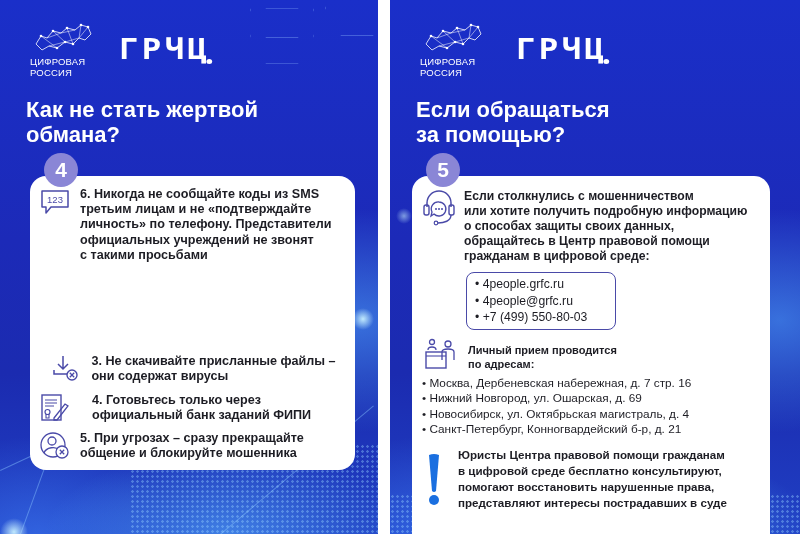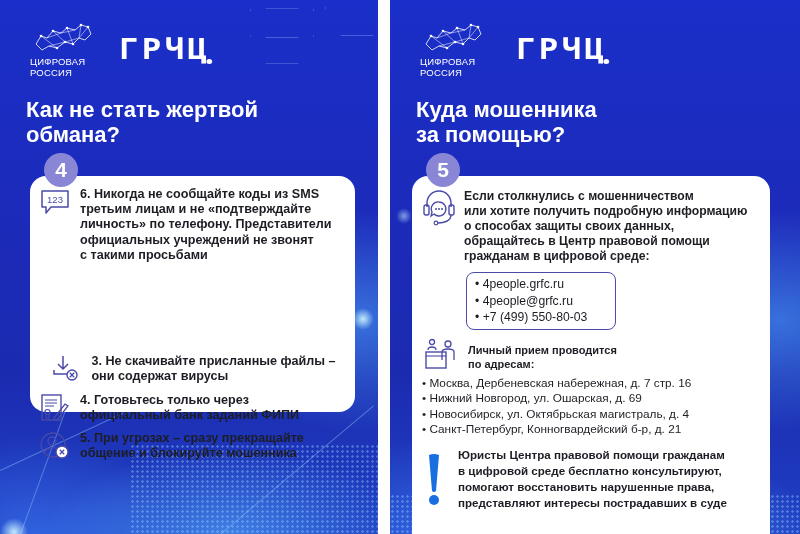--- a/index.html
+++ b/index.html
@@ -35,21 +35,21 @@
   .logo-grfc { position: absolute; top: 36px; color: #fff; font-family: "DejaVu Sans Mono", monospace;
                font-weight: bold; font-size: 28px; letter-spacing: 3px; line-height: 28px; transform: scaleX(1.15); transform-origin: left center; }
   .logo-grfc .dot { display: inline-block; width: 5px; height: 5px; border-radius: 50%; background: #fff; margin-left: -3px; vertical-align: bottom; }
 
   .heading { position: absolute; top: 97px; color: #fff; font-weight: bold; font-size: 22px; line-height: 25px; }
 
   .badge { position: absolute; top: 153px; width: 34px; height: 34px; border-radius: 50%;
            background: #8a86d6; color: #fff; font-weight: bold; font-size: 21px; line-height: 34px; text-align: center; z-index: 2; }
 
   .card { position: absolute; top: 176px; background: #ffffff; border-radius: 16px; }
-  .card-left { left: 30px; width: 325px; height: 236px; }
+  .card-left { left: 30px; width: 325px; height: 294px; }
   .card-right { left: 412px; width: 358px; height: 432px; }
 
   .item { position: absolute; left: 10px; right: 8px; display: flex; align-items: flex-start; }
   .item .ico { width: 30px; height: 30px; flex: 0 0 30px; margin-right: 10px; color: #4a4aa8; }
   .item .txt { font-weight: bold; font-size: 12.6px; line-height: 15.2px; color: #1d1d24; white-space: pre-line; }
 
   .r-item { position: absolute; display: flex; align-items: flex-start; }
   .r-ico { color: #4a4aa8; margin-right: 8px; }
   .r-txt { font-weight: bold; font-size: 12.2px; line-height: 15px; color: #1d1d24; white-space: pre-line; }
 
@@ -124,21 +124,21 @@
         <svg width="30" height="30" viewBox="0 0 30 30">
             <path d="M12 2 V15 M7 10 L12 15 L17 10" fill="none" stroke="#4a4aa8" stroke-width="1.5"></path>
             <path d="M3 16 V20 H16" fill="none" stroke="#4a4aa8" stroke-width="1.5"></path>
             <circle cx="21" cy="21" r="5" fill="none" stroke="#4a4aa8" stroke-width="1.4"></circle>
             <path d="M18.8 18.8 L23.2 23.2 M23.2 18.8 L18.8 23.2" stroke="#4a4aa8" stroke-width="1.3"></path>
           </svg>
       </span>
       <span class="txt">3. Не скачивайте присланные файлы –
 они содержат вирусы</span>
     </div>
-    <div class="item" style="top:217px;">
+    <div class="item" style="top:217px;gap:12px;">
       <span class="ico">
         <svg width="30" height="30" viewBox="0 0 30 30">
             <rect x="2" y="2" width="19" height="25" fill="none" stroke="#4a4aa8" stroke-width="1.4"></rect>
             <path d="M5 7 H17 M5 10 H17 M5 13 H14" stroke="#4a4aa8" stroke-width="1.1"></path>
             <circle cx="7.5" cy="19" r="2.5" fill="none" stroke="#4a4aa8" stroke-width="1.2"></circle>
             <path d="M6 21 V25 H9 V21" fill="none" stroke="#4a4aa8" stroke-width="1.1"></path>
             <path d="M14 25 L25 11 L28 13 L17 27 L14 27 Z" fill="none" stroke="#4a4aa8" stroke-width="1.3"></path>
           </svg>
       </span>
       <span class="txt">4. Готовьтесь только через
@@ -178,21 +178,21 @@
           <circle cx="32" cy="20" r="1.3"></circle>
           <circle cx="55" cy="5" r="1.3"></circle>
         </g>
     </svg>
     <div class="logo-dr-text">ЦИФРОВАЯ</div>
     <div class="logo-dr-text">РОССИЯ</div>
   </div>
   <div class="logo-grfc" style="left:126px;"><span>ГРЧЦ</span><span class="dot"></span></div>
 
   <div class="heading" style="left:26px;">
-    <div>Куда мошенника</div>
+    <div>Если обращаться</div>
     <div>за помощью?</div>
   </div>
 
   <div class="badge" style="left:36px;">5</div>
 
   <div class="card card-right" style="left:22px;">
     <div class="r-item" style="left:10px; top:13px;">
       <span class="r-ico">
         <svg width="34" height="38" viewBox="0 0 34 38">
             <path d="M5 18 V14 A12 12 0 0 1 29 14 V18" fill="none" stroke="#4a4aa8" stroke-width="1.5"></path>

